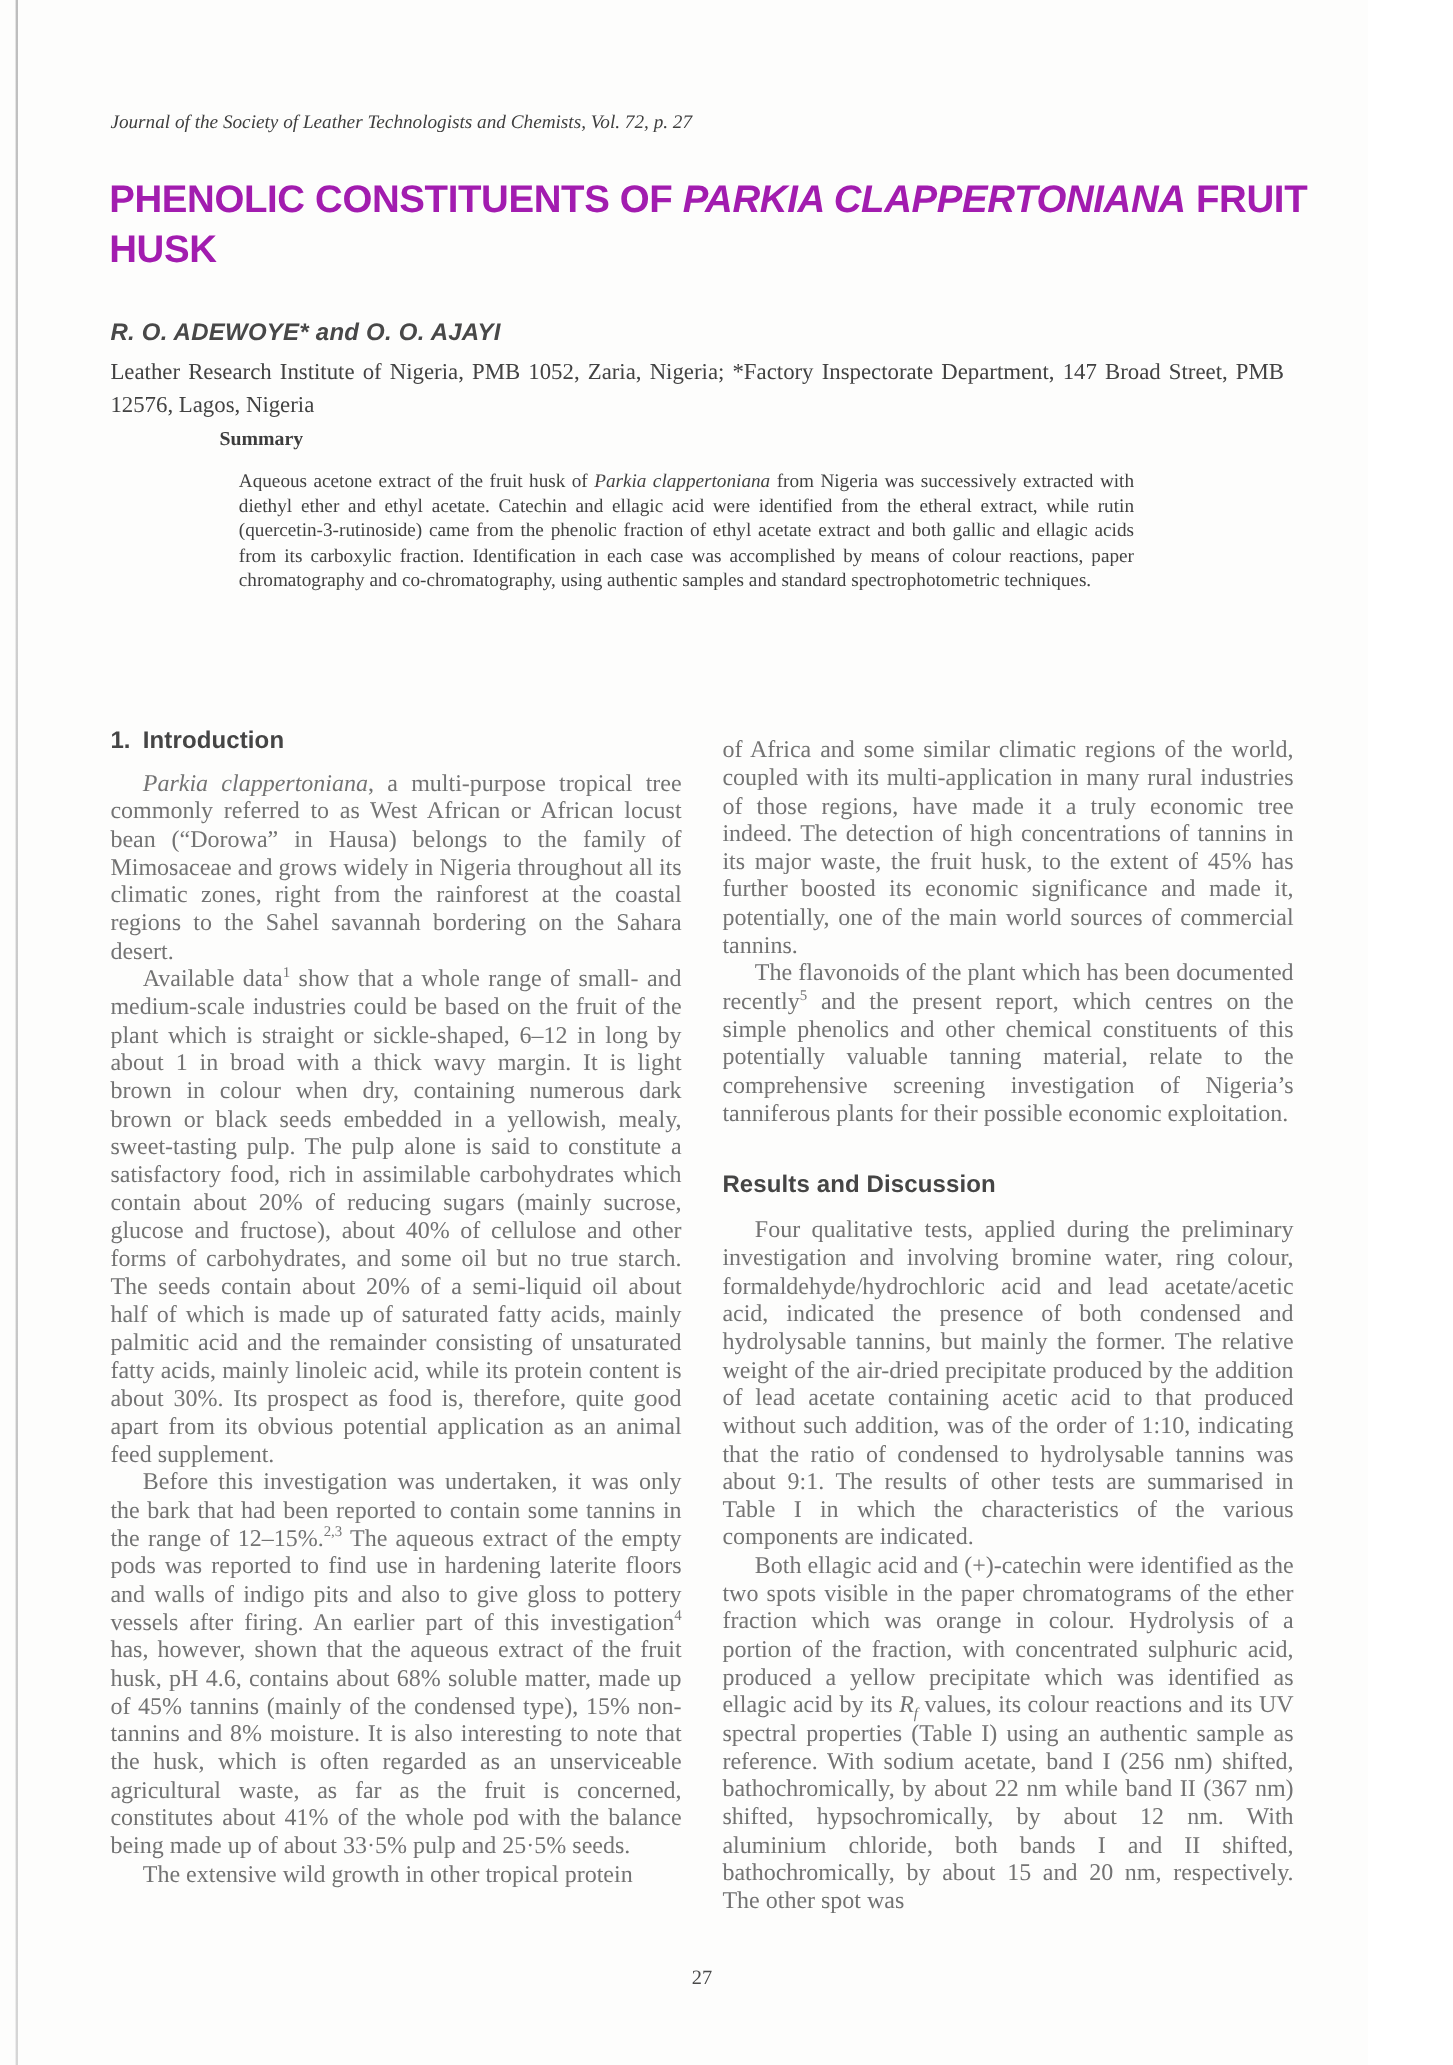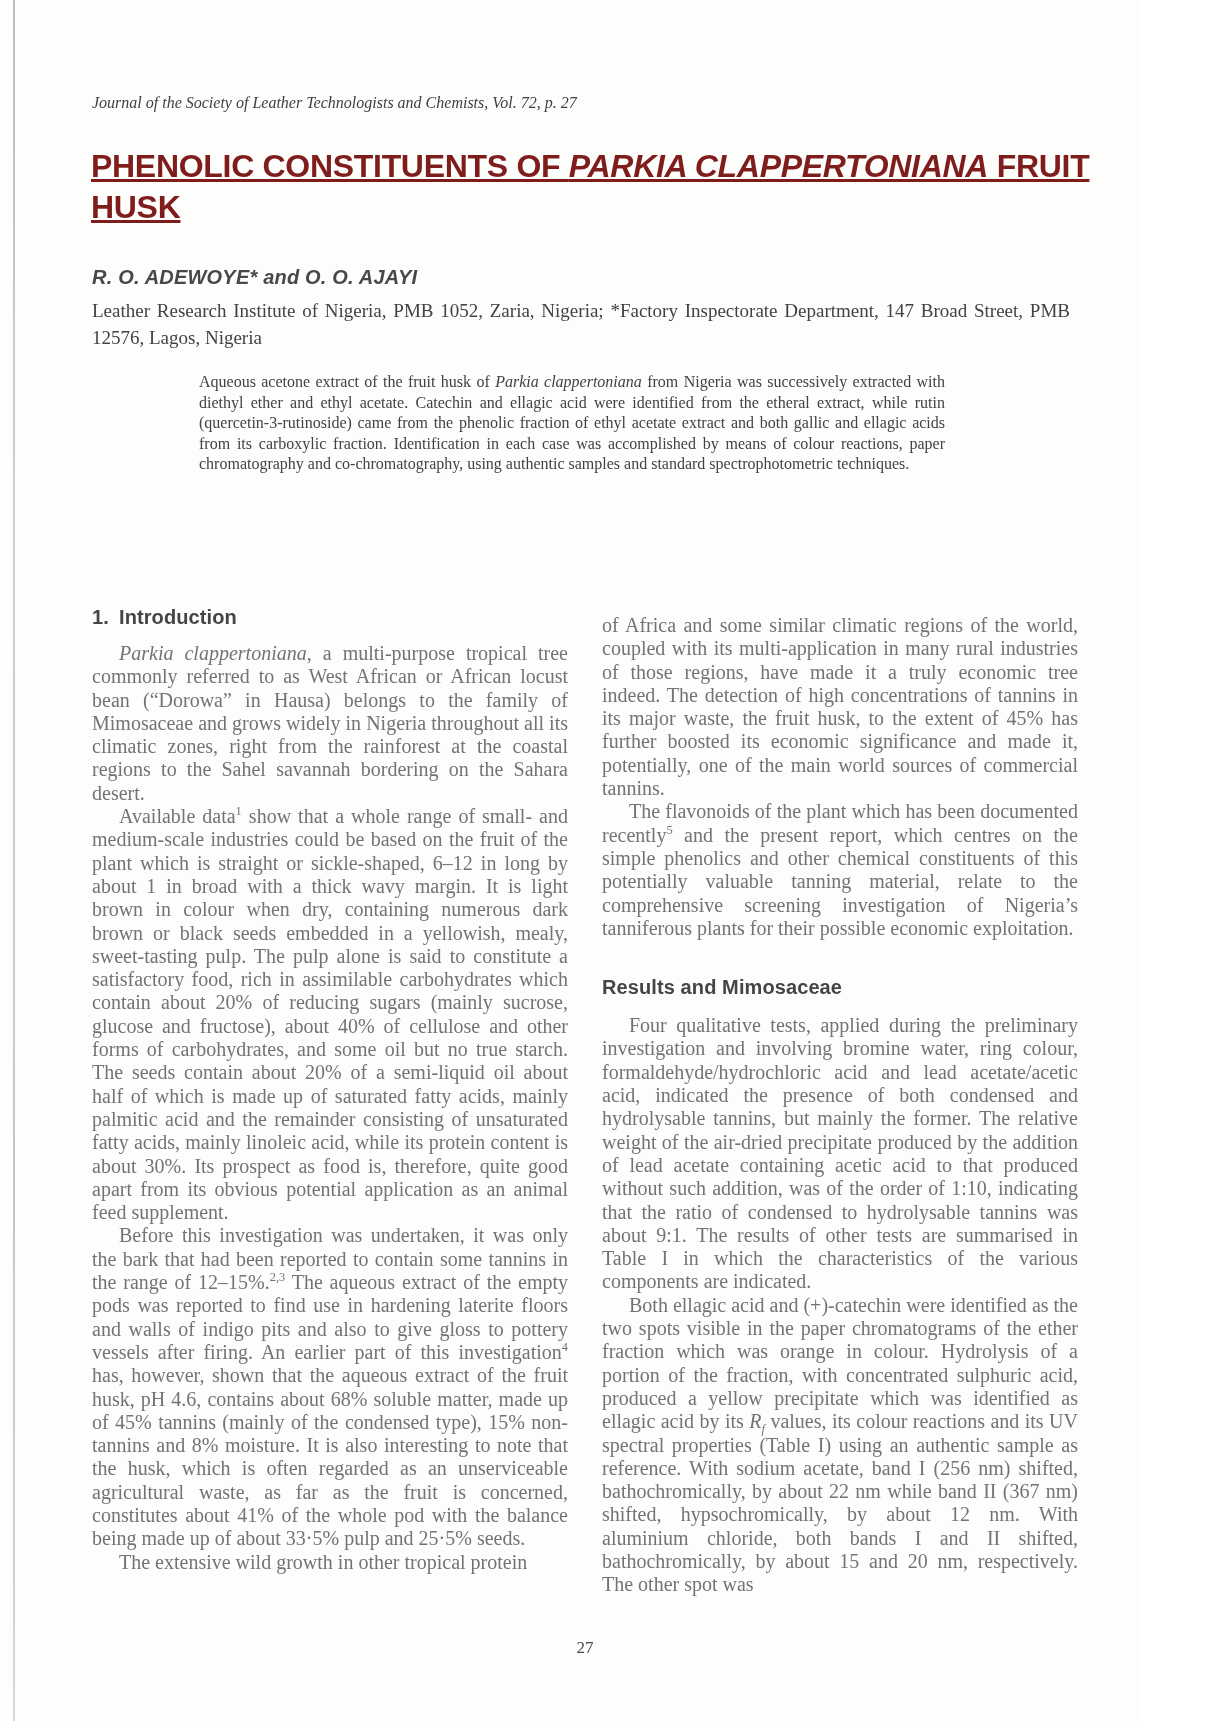--- a/index.html
+++ b/index.html
@@ -18,21 +18,21 @@
     background:linear-gradient(#bdbdbd,#cfcfcf 30%,#c6c6c6 70%,#d6d6d6);
   }
   .journal-line {
     position:absolute; left:92px; top:94px;
     font-style:italic; font-size:16px; color:#3f3f3f;
   }
   .title {
     position:absolute; left:91px; top:146px; width:1010px; margin:0;
     font-family:"Liberation Sans", sans-serif;
     font-weight:700; font-size:32px; line-height:41px;
-    letter-spacing:-0.3px; color:#7f1d1d;text-decoration:underline;
+    letter-spacing:-0.3px; color:#a21caf;
   }
   .authors {
     position:absolute; left:92px; top:266px;
     font-family:"Liberation Sans", sans-serif;
     font-weight:700; font-size:20px; color:#484848;
     letter-spacing:0.2px;
     font-style:italic;
   }
   .affiliation {
     position:absolute; left:92px; top:298px; width:978px;
@@ -81,34 +81,35 @@
 
   <div class="journal-line">Journal of the Society of Leather Technologists and Chemists, Vol. 72, p. 27</div>
 
   <h1 class="title">PHENOLIC CONSTITUENTS OF <i>PARKIA CLAPPERTONIANA</i> FRUIT HUSK</h1>
 
   <div class="authors">R. O. ADEWOYE* and O. O. AJAYI</div>
 
   <div class="affiliation">Leather Research Institute of Nigeria, PMB 1052, Zaria, Nigeria; *Factory Inspectorate Department, 147 Broad Street, PMB 12576, Lagos, Nigeria</div>
 
   <div class="summary">
+    <div class="summary-heading">Summary</div>
     <p class="summary-body">Aqueous acetone extract of the fruit husk of <i>Parkia clappertoniana</i> from Nigeria was successively extracted with diethyl ether and ethyl acetate. Catechin and ellagic acid were identified from the etheral extract, while rutin (quercetin-3-rutinoside) came from the phenolic fraction of ethyl acetate extract and both gallic and ellagic acids from its carboxylic fraction. Identification in each case was accomplished by means of colour reactions, paper chromatography and co-chromatography, using authentic samples and standard spectrophotometric techniques.</p>
   </div>
 
   <div class="body-columns">
     <div class="col">
       <h2 class="sec-heading">1. Introduction</h2>
       <p class="para indent"><i>Parkia clappertoniana</i>, a multi-purpose tropical tree commonly referred to as West African or African locust bean (“Dorowa” in Hausa) belongs to the family of Mimosaceae and grows widely in Nigeria throughout all its climatic zones, right from the rainforest at the coastal regions to the Sahel savannah bordering on the Sahara desert.</p>
       <p class="para indent">Available data<sup>1</sup> show that a whole range of small- and medium-scale industries could be based on the fruit of the plant which is straight or sickle-shaped, 6–12 in long by about 1 in broad with a thick wavy margin. It is light brown in colour when dry, containing numerous dark brown or black seeds embedded in a yellowish, mealy, sweet-tasting pulp. The pulp alone is said to constitute a satisfactory food, rich in assimilable carbohydrates which contain about 20% of reducing sugars (mainly sucrose, glucose and fructose), about 40% of cellulose and other forms of carbohydrates, and some oil but no true starch. The seeds contain about 20% of a semi-liquid oil about half of which is made up of saturated fatty acids, mainly palmitic acid and the remainder consisting of unsaturated fatty acids, mainly linoleic acid, while its protein content is about 30%. Its prospect as food is, therefore, quite good apart from its obvious potential application as an animal feed supplement.</p>
       <p class="para indent">Before this investigation was undertaken, it was only the bark that had been reported to contain some tannins in the range of 12–15%.<sup>2,3</sup> The aqueous extract of the empty pods was reported to find use in hardening laterite floors and walls of indigo pits and also to give gloss to pottery vessels after firing. An earlier part of this investigation<sup>4</sup> has, however, shown that the aqueous extract of the fruit husk, pH 4.6, contains about 68% soluble matter, made up of 45% tannins (mainly of the condensed type), 15% non-tannins and 8% moisture. It is also interesting to note that the husk, which is often regarded as an unserviceable agricultural waste, as far as the fruit is concerned, constitutes about 41% of the whole pod with the balance being made up of about 33·5% pulp and 25·5% seeds.</p>
       <p class="para indent">The extensive wild growth in other tropical protein</p>
     </div>
     <div class="col">
       <p class="para cont">of Africa and some similar climatic regions of the world, coupled with its multi-application in many rural industries of those regions, have made it a truly economic tree indeed. The detection of high concentrations of tannins in its major waste, the fruit husk, to the extent of 45% has further boosted its economic significance and made it, potentially, one of the main world sources of commercial tannins.</p>
       <p class="para indent">The flavonoids of the plant which has been documented recently<sup>5</sup> and the present report, which centres on the simple phenolics and other chemical constituents of this potentially valuable tanning material, relate to the comprehensive screening investigation of Nigeria’s tanniferous plants for their possible economic exploitation.</p>
-      <h2 class="sec-heading results">Results and Mimosaceae</h2>
+      <h2 class="sec-heading results">Results and Discussion</h2>
       <p class="para indent">Four qualitative tests, applied during the preliminary investigation and involving bromine water, ring colour, formaldehyde/hydrochloric acid and lead acetate/acetic acid, indicated the presence of both condensed and hydrolysable tannins, but mainly the former. The relative weight of the air-dried precipitate produced by the addition of lead acetate containing acetic acid to that produced without such addition, was of the order of 1:10, indicating that the ratio of condensed to hydrolysable tannins was about 9:1. The results of other tests are summarised in Table I in which the characteristics of the various components are indicated.</p>
       <p class="para indent">Both ellagic acid and (+)-catechin were identified as the two spots visible in the paper chromatograms of the ether fraction which was orange in colour. Hydrolysis of a portion of the fraction, with concentrated sulphuric acid, produced a yellow precipitate which was identified as ellagic acid by its <i>R</i><sub><i>f</i></sub> values, its colour reactions and its UV spectral properties (Table I) using an authentic sample as reference. With sodium acetate, band I (256 nm) shifted, bathochromically, by about 22 nm while band II (367 nm) shifted, hypsochromically, by about 12 nm. With aluminium chloride, both bands I and II shifted, bathochromically, by about 15 and 20 nm, respectively. The other spot was</p>
     </div>
   </div>
 
   <div class="page-number">27</div>
 </div>
 
 </body></html>

